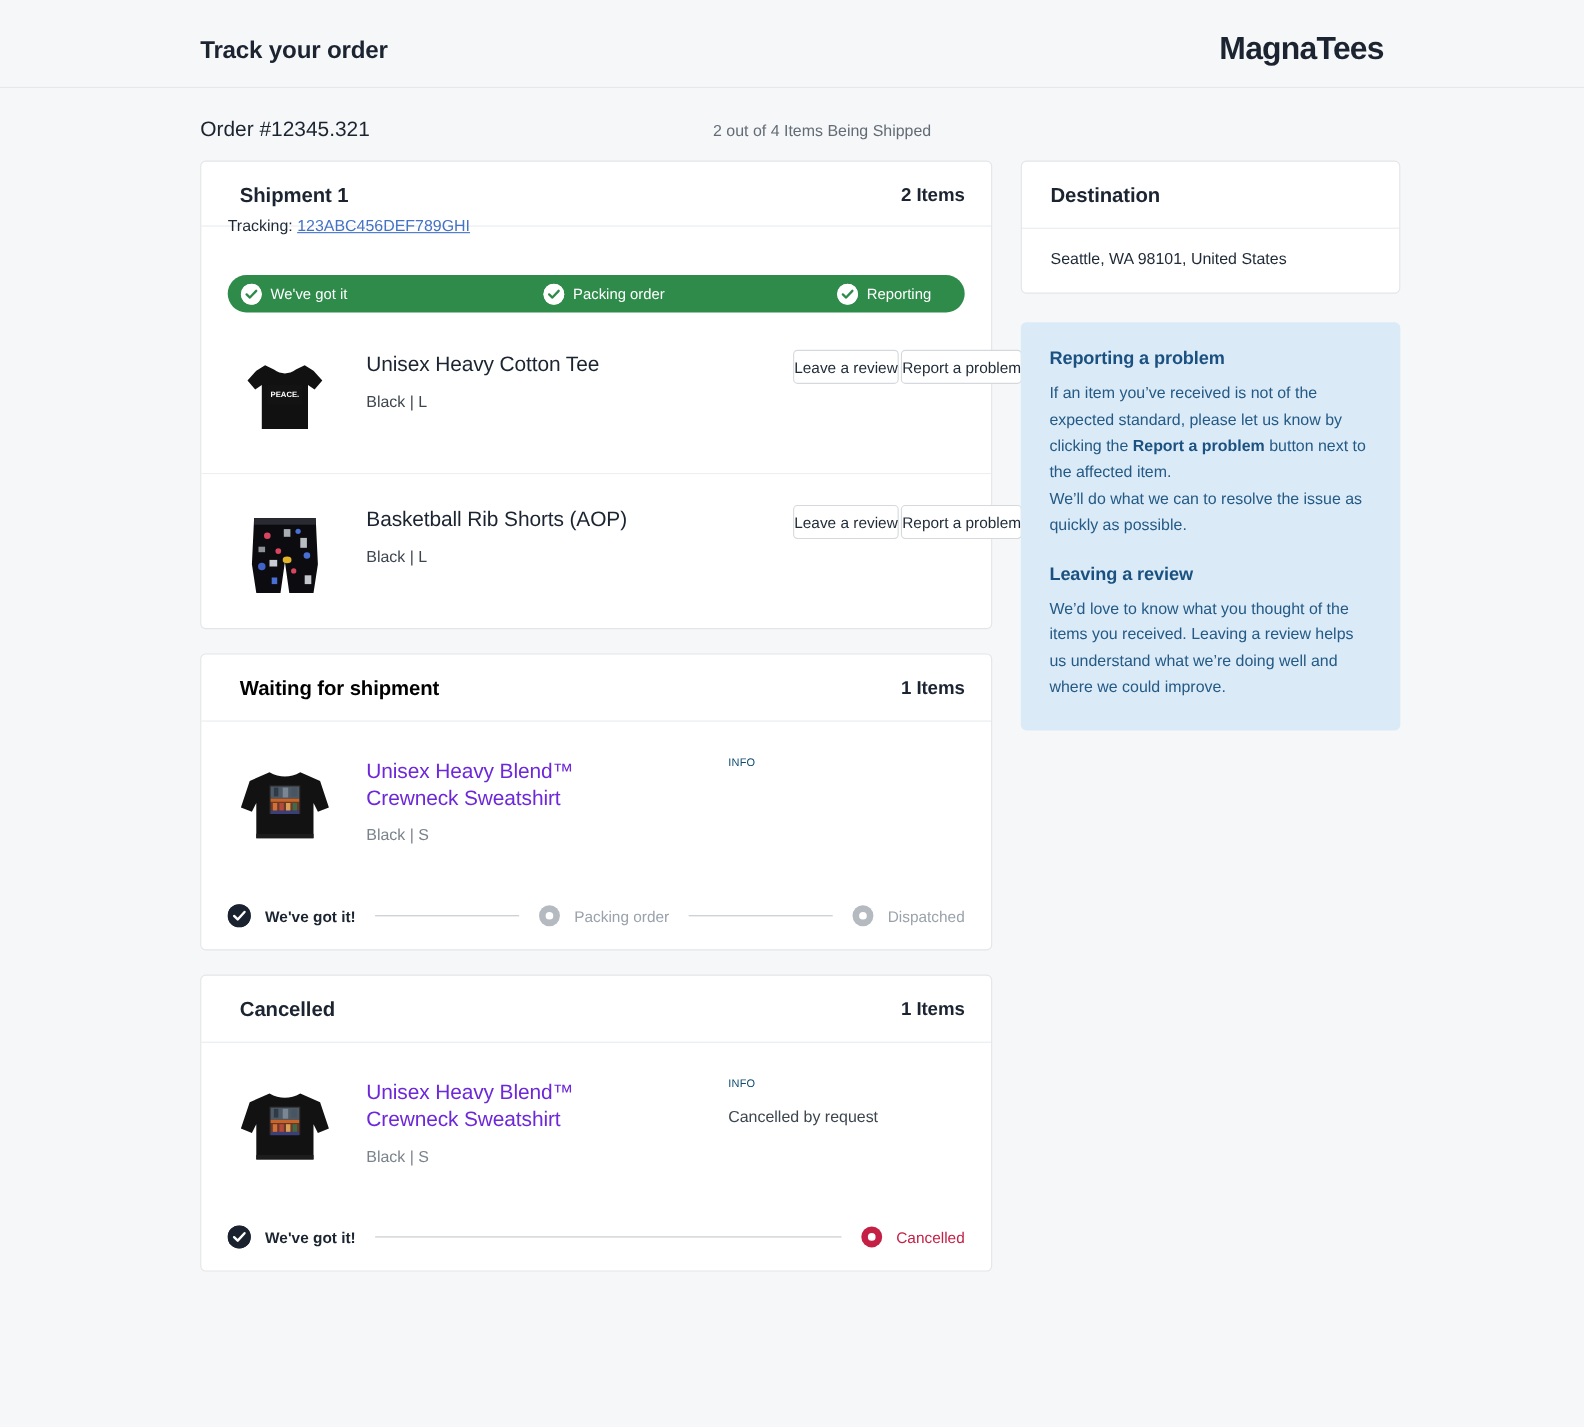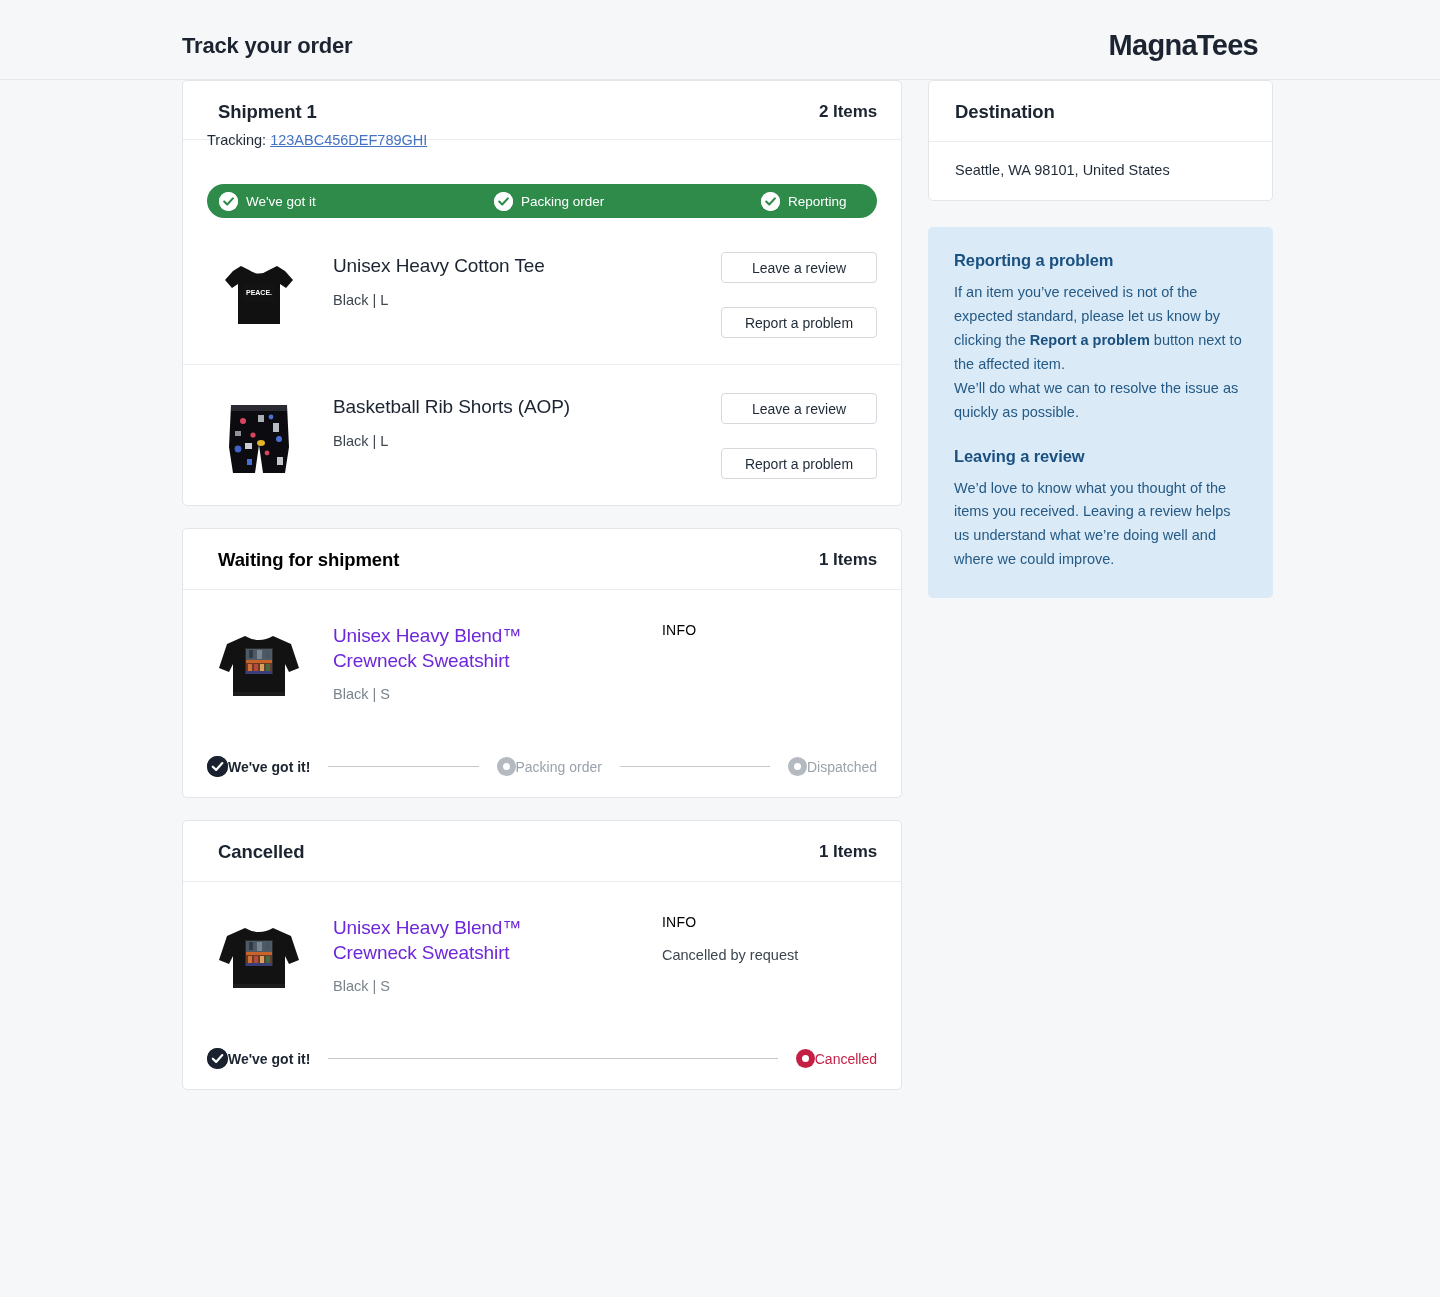--- a/index.html
+++ b/index.html
@@ -164,22 +164,22 @@
   }
   .item-name.muted { color: #6d28d9; }
   .item-variant {
     margin-top: 13px;
     font-size: 14.5px;
     color: #3d464f;
   }
   .item-variant.muted { color: #7a838c; }
   .item-actions {
     display: flex;
-    flex-direction: column;
-    gap: 24px;
+    flex-direction: row;
+    gap: 2px;
     padding-top: 6px;
     width: 156px;
     flex: 0 0 156px;
   }
   .btn {
     background: #ffffff;
     border: 1px solid #d5d9dd;
     border-radius: 4px;
     height: 31px;
     font-size: 14px;
@@ -187,41 +187,41 @@
     font-family: "Liberation Sans", sans-serif;
     cursor: pointer;
     white-space: nowrap;
   }
 
   
   .pending-body { padding: 26px 24px 18px 24px; }
   .pending-top { display: flex; align-items: flex-start; }
   .pending-info { width: 215px; flex: 0 0 215px; padding-top: 6px; }
   .info-label {
-    font-size: 14px;
-    color: #000000;
+    font-size: 10px;
+    color: #0c4a6e;
     letter-spacing: 0.2px;
   }
   .info-text {
     margin-top: 14px;
     font-size: 14.5px;
     color: #3d464f;
     line-height: 1.62;
   }
 
   
   .step-track {
     display: flex;
     align-items: center;
     padding: 26px 24px 20px 24px;
   }
   .step {
     display: flex;
     align-items: center;
-    gap: 0;
+    gap: 13px;
     flex: 0 0 auto;
   }
   .step-label { font-size: 14px; }
   .step-label.done { color: #1b2430; font-weight: 700; }
   .step-label.todo { color: #9aa2ab; }
   .step-label.cancel { color: #c42046; }
   .dot-done {
     width: 21px; height: 21px;
     border-radius: 50%;
     background: #19222e;
@@ -304,20 +304,24 @@
 </head>
 <body>
 
 <div class="site-header">
   <div class="page-title">Track your order</div>
   <div class="brand-logo">MagnaTees</div>
 </div>
 
 <div class="page-wrap">
 
+  <div class="order-bar">
+    <div class="order-number">Order #12345.321</div>
+    <div class="order-status-text">2 out of 4 Items Being Shipped</div>
+  </div>
 
   <div class="columns">
 
     <div class="col-main">
 
       <div class="card">
         <div class="card-head card-head-stack">
           <div class="card-title">Shipment 1</div>
           <div class="card-count">2 Items</div>
         </div>

